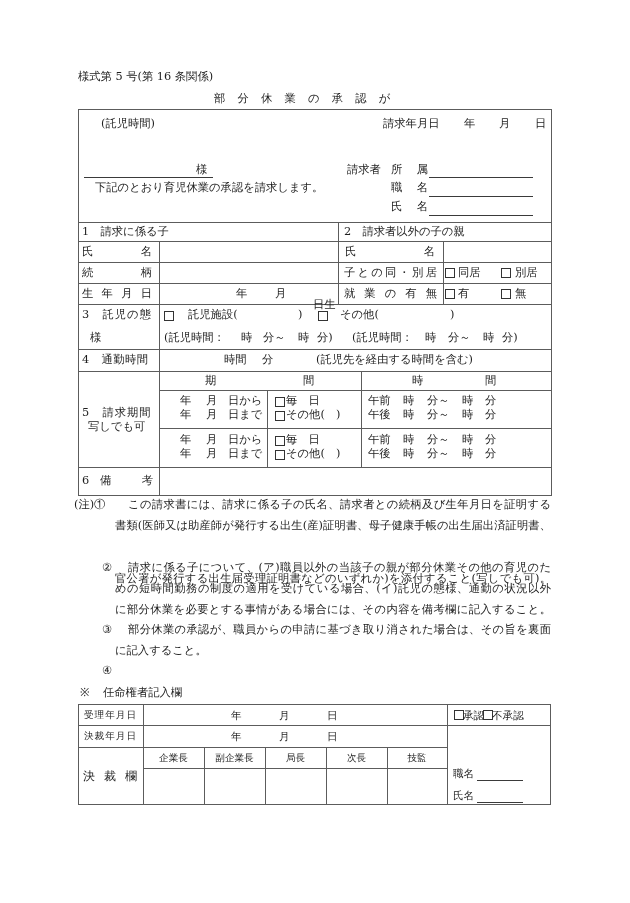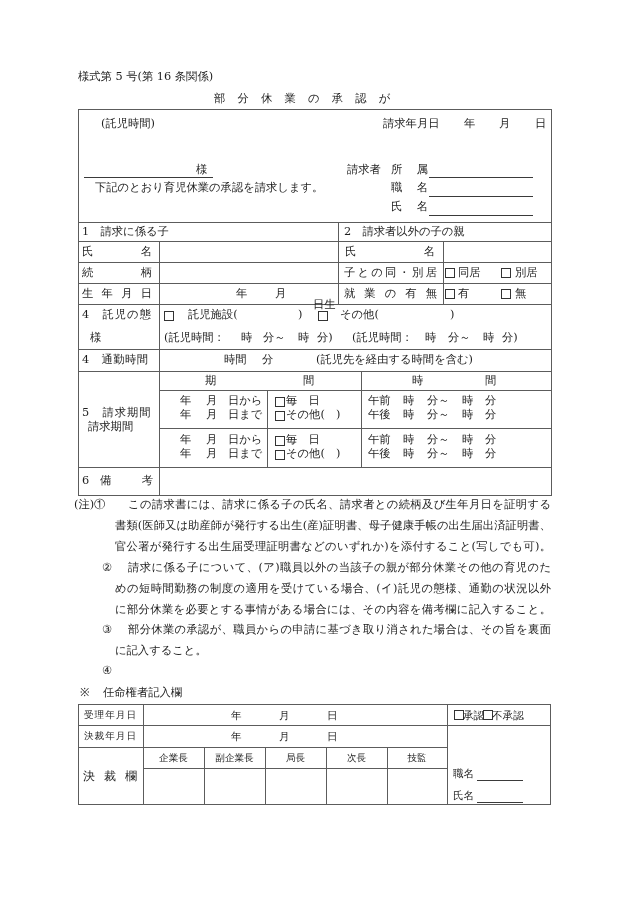--- a/index.html
+++ b/index.html
@@ -88,21 +88,21 @@
   <span class="t dist" style="left:82px;top:287px;width:70px"><span>生</span><span>年</span><span>月</span><span>日</span></span>
   <span class="t" style="left:236px;top:287px">年</span>
   <span class="t" style="left:275px;top:287px">月</span>
   <span class="t" style="left:313px;top:298px">日生</span>
   <span class="t dist" style="left:344px;top:287px;width:93px"><span>就</span><span>業</span><span>の</span><span>有</span><span>無</span></span>
   <span class="cb" style="left:445px;top:289px" aria-checked="false"></span>
   <span class="t" style="left:458px;top:287px">有</span>
   <span class="cb" style="left:501px;top:289px" aria-checked="false"></span>
   <span class="t" style="left:515px;top:287px">無</span>
 
-  <span class="t" style="left:82px;top:308px;letter-spacing:1px">4　託児の態</span>
+  <span class="t" style="left:82px;top:308px;letter-spacing:1px">3　託児の態</span>
   <span class="t" style="left:90px;top:331px">様</span>
   <span class="cb" style="left:164px;top:311px" aria-checked="false"></span>
   <span class="t" style="left:188px;top:308px">託児施設(</span>
   <span class="t" style="left:298px;top:308px">)</span>
   <span class="cb" style="left:318px;top:311px" aria-checked="false"></span>
   <span class="t" style="left:340px;top:308px">その他(</span>
   <span class="t" style="left:450px;top:308px">)</span>
 
   <span class="t" style="left:164px;top:331px">(託児時間：</span>
   <span class="t" style="left:241px;top:331px">時</span>
@@ -114,21 +114,21 @@
   <span class="t" style="left:448px;top:331px">分～</span>
   <span class="t" style="left:483px;top:331px">時</span>
   <span class="t" style="left:502px;top:331px">分)</span>
 
   <span class="t" style="left:82px;top:353px;letter-spacing:0.5px">4　通勤時間</span>
   <span class="t" style="left:224px;top:353px">時間</span>
   <span class="t" style="left:262px;top:353px">分</span>
   <span class="t" style="left:316px;top:353px">(託児先を経由する時間を含む)</span>
 
   <span class="t" style="left:82px;top:406px;letter-spacing:1px">5　請求期間</span>
-  <span class="t" style="left:88px;top:420px">請求期間</span>
+  <span class="t" style="left:88px;top:420px">写しでも可</span>
   <span class="t" style="left:205px;top:374px">期</span>
   <span class="t" style="left:303px;top:374px">間</span>
   <span class="t" style="left:412px;top:374px">時</span>
   <span class="t" style="left:485px;top:374px">間</span>
 
   <div>
     <span class="t" style="left:180px;top:394px">年</span>
     <span class="t" style="left:206px;top:394px">月</span>
     <span class="t" style="left:228px;top:394px">日から</span>
     <span class="t" style="left:180px;top:408px">年</span>
@@ -173,21 +173,21 @@
     <span class="t" style="left:485px;top:447px">分</span>
   </div>
 
   <span class="t" style="left:82px;top:474px">6</span>
   <span class="t dist" style="left:100px;top:474px;width:53px"><span>備</span><span>考</span></span>
   <div class="field" style="left:160px;top:468px;width:390px;height:26px"></div>
 
   <span class="t" style="left:74px;top:498px">(注)①</span>
   <span class="t just" style="left:115px;top:519px;width:436px">書類(医師又は助産師が発行する出生(産)証明書、母子健康手帳の出生届出済証明書、</span>
   <span class="t just" style="left:128px;top:498px;width:423px">この請求書には、請求に係る子の氏名、請求者との続柄及び生年月日を証明する</span>
-  <span class="t just" style="left:115px;top:540px;width:436px">官公署が発行する出生届受理証明書などのいずれか)を添付すること(写しでも可)。</span>
+  <span class="t just" style="left:115px;top:572px;width:436px">官公署が発行する出生届受理証明書などのいずれか)を添付すること(写しでも可)。</span>
 
   <span class="t" style="left:102px;top:561px">②</span>
   <span class="t just" style="left:128px;top:561px;width:423px">請求に係る子について、(ア)職員以外の当該子の親が部分休業その他の育児のた</span>
   <span class="t just" style="left:115px;top:582px;width:436px">めの短時間勤務の制度の適用を受けている場合、(イ)託児の態様、通勤の状況以外</span>
   <span class="t just" style="left:115px;top:603px;width:436px">に部分休業を必要とする事情がある場合には、その内容を備考欄に記入すること。</span>
 
   <span class="t" style="left:102px;top:623px">③</span>
   <span class="t just" style="left:128px;top:623px;width:423px">部分休業の承認が、職員からの申請に基づき取り消された場合は、その旨を裏面</span>
   <span class="t" style="left:115px;top:644px">に記入すること。</span>
 

